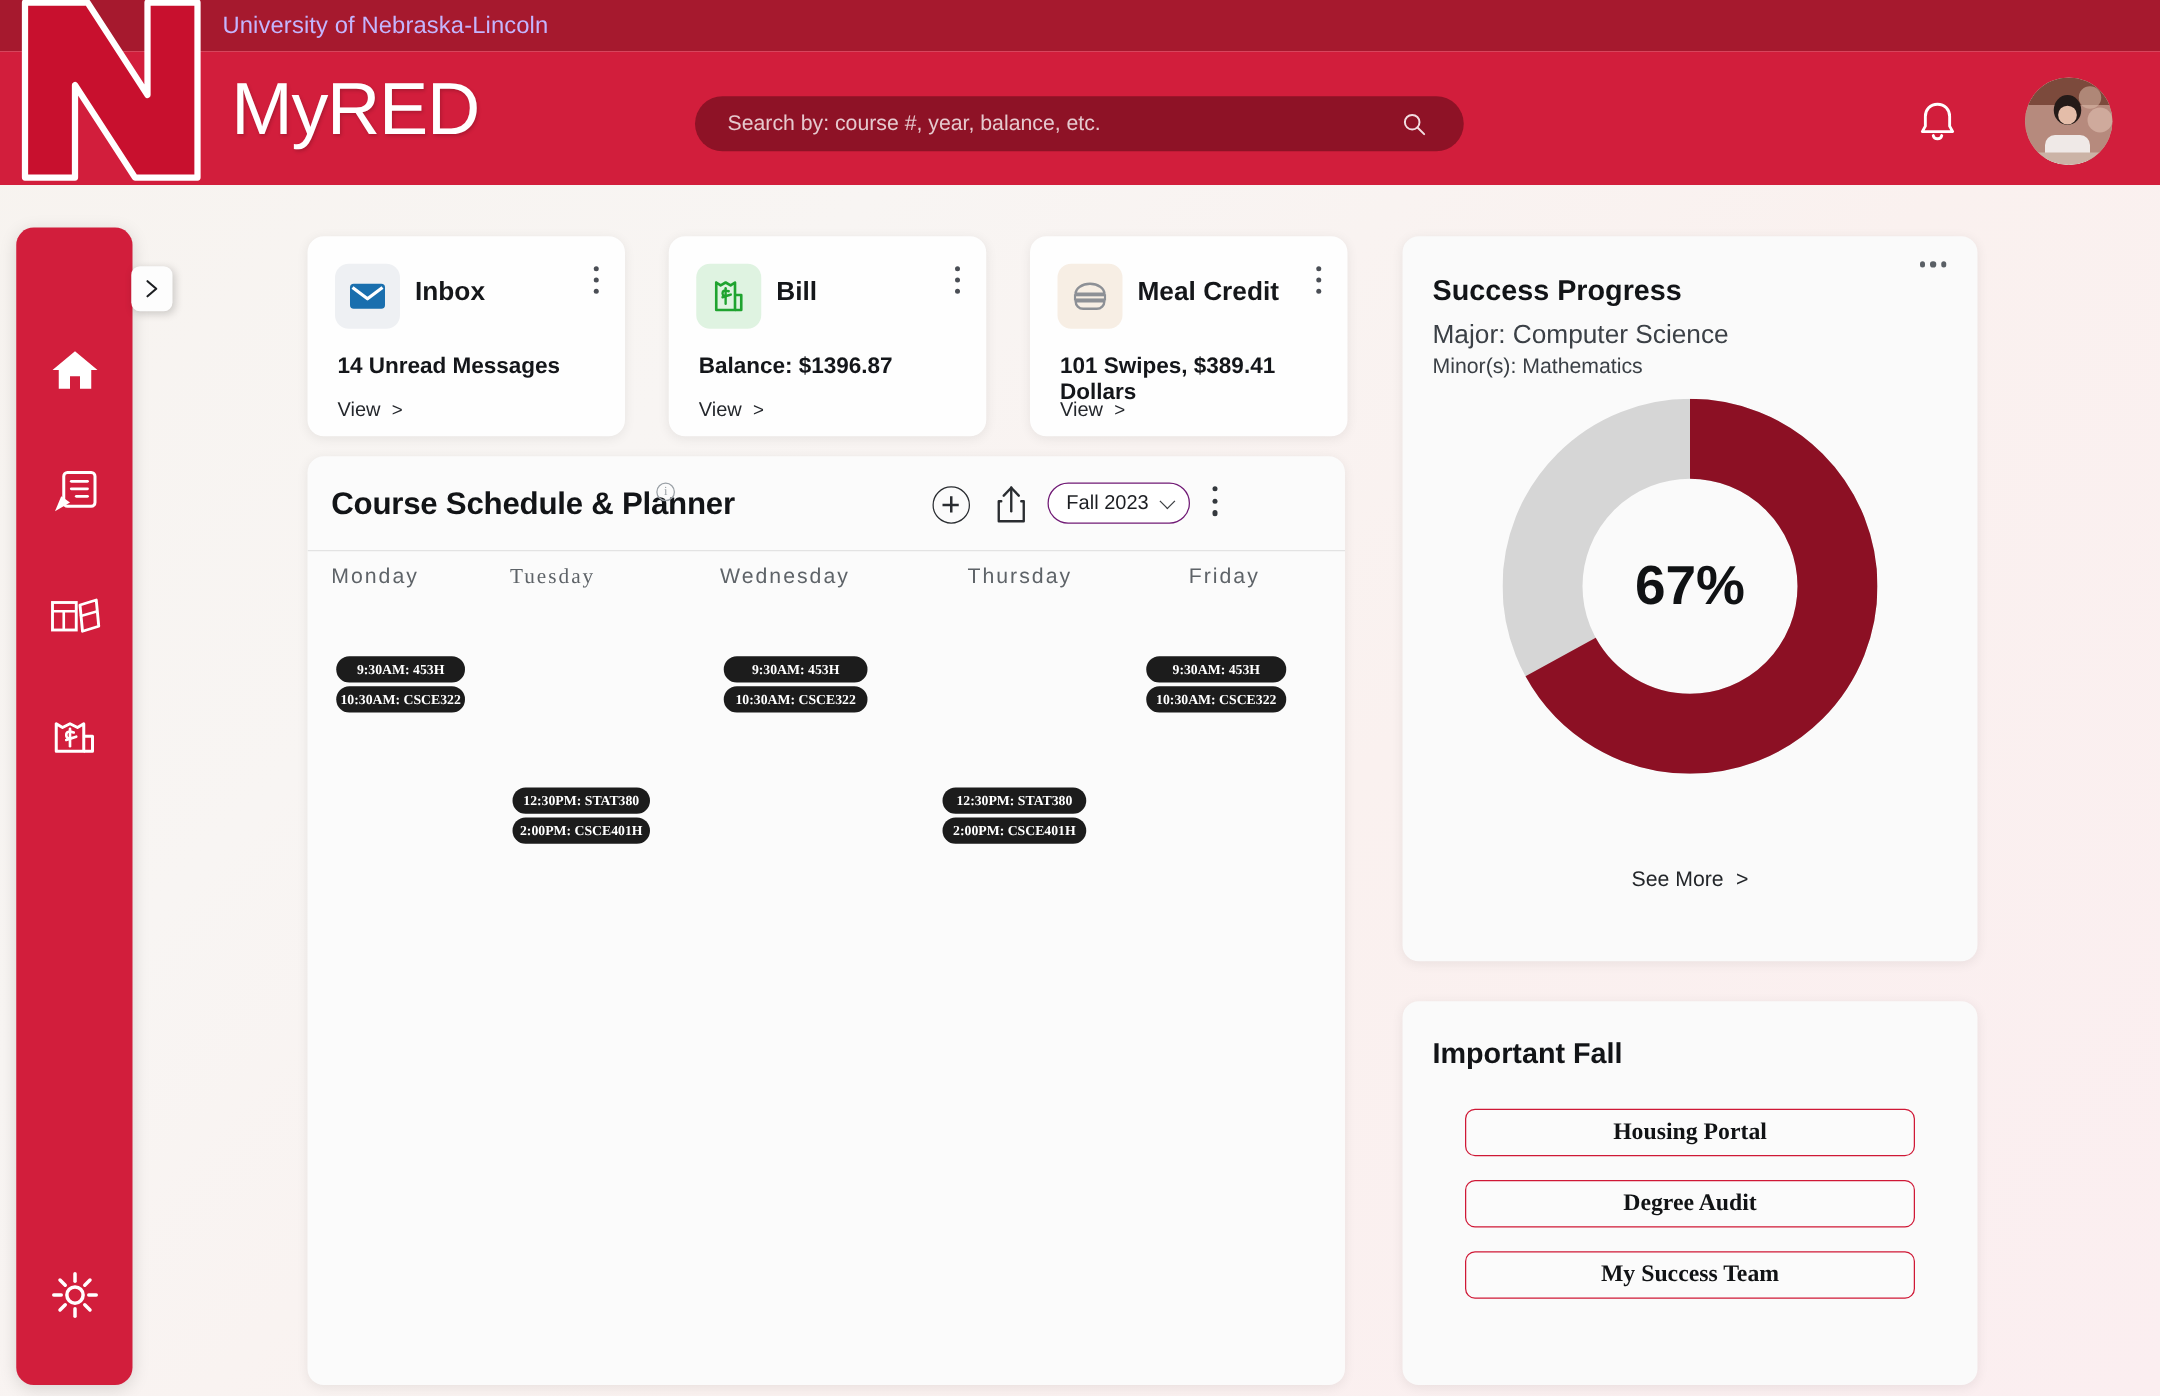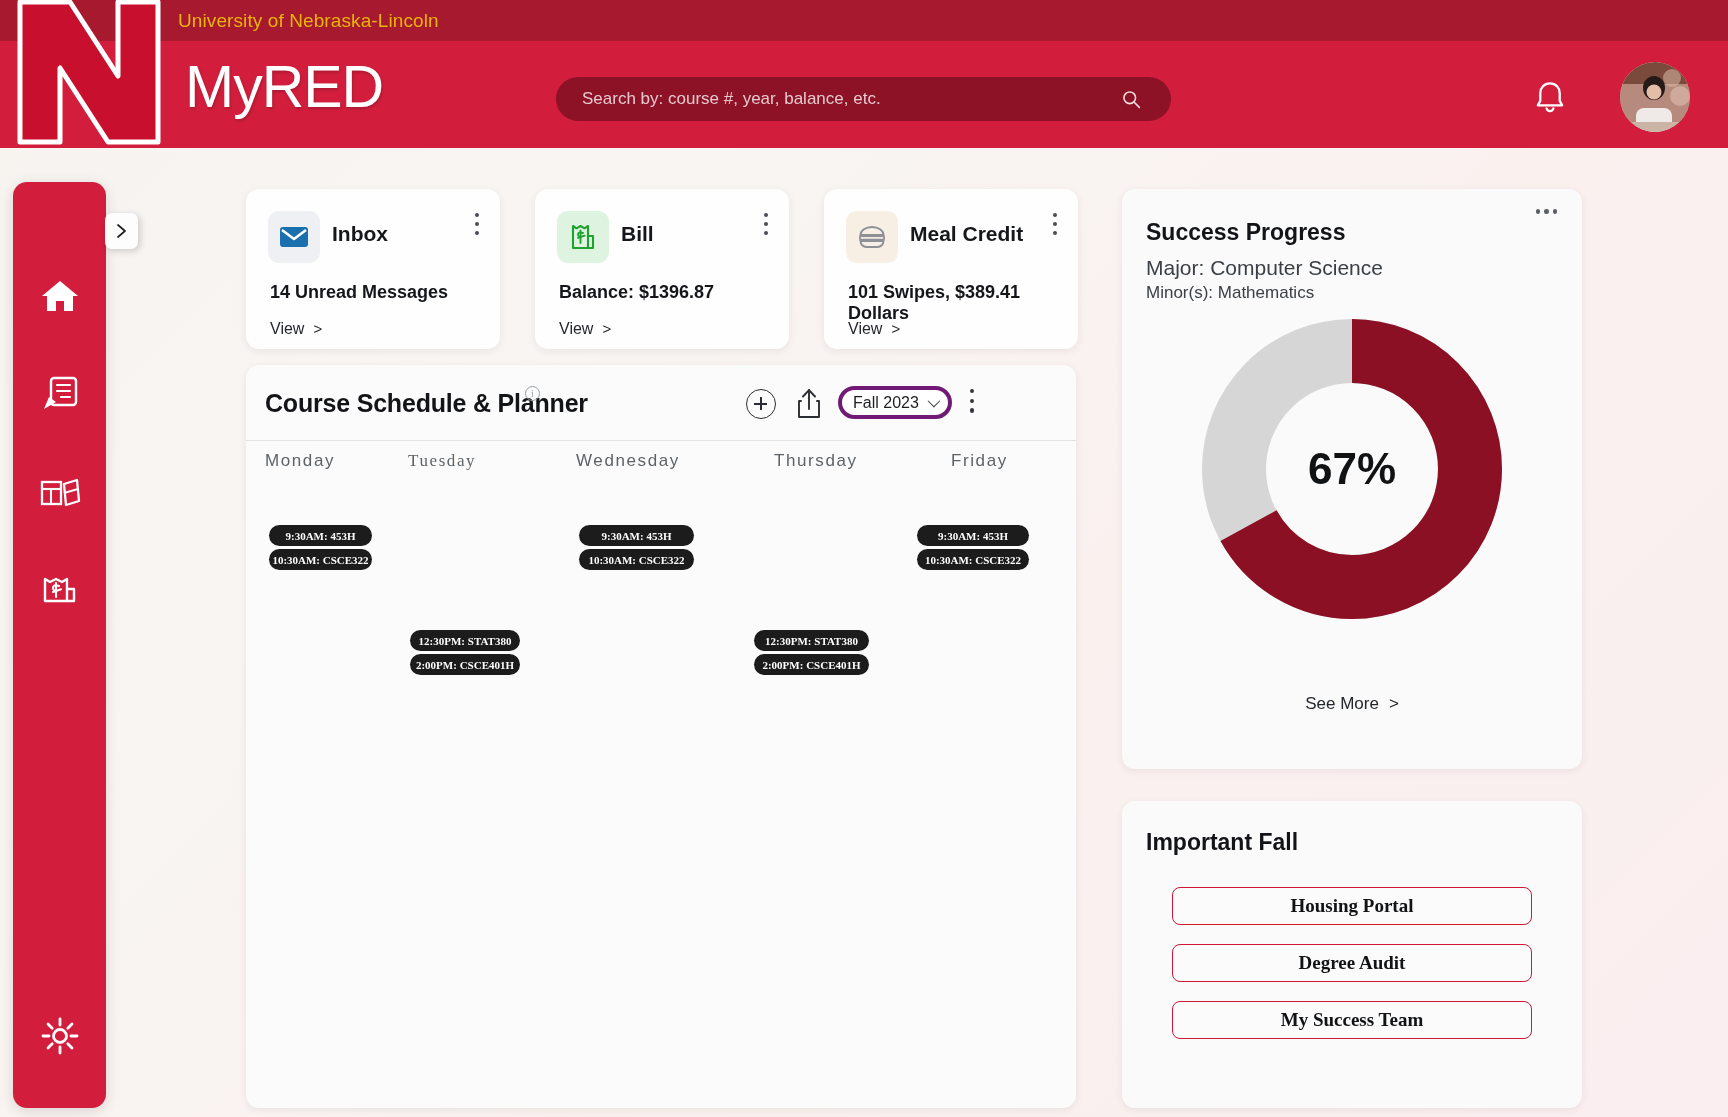--- a/index.html
+++ b/index.html
@@ -14,21 +14,21 @@
     position: relative;
   }
 
   
   .topbar-thin {
     position: absolute; top: 0; left: 0; width: 1728px; height: 41px;
     background: #a6192e;
   }
   .univ-name {
     position: absolute; left: 178px; top: 10px;
-    color: #eab308; font-size: 19px; letter-spacing: .1px;
+    color: #c4b5fd; font-size: 19px; letter-spacing: .1px;
   }
   .header {
     position: absolute; top: 41px; left: 0; width: 1728px; height: 107px;
     background: #d21e3c;
   }
   .logo-n {
     position: absolute; left: 8px; top: -4px; width: 160px; height: 152px;
     z-index: 12;
   }
   .brand {
@@ -168,21 +168,21 @@
   }
   .plus-btn::before { left: 7px; top: 13px; width: 13px; height: 1.8px; }
   .plus-btn::after { left: 13px; top: 7px; width: 1.8px; height: 13px; }
   .share-btn {
     position: absolute; left: 548px; top: 22px;
     width: 30px; height: 34px; cursor: pointer;
   }
   .term-select {
     position: absolute; left: 592px; top: 21px;
     width: 114px; height: 33px;
-    border: 4px solid #701a75; border-radius: 17px;
+    border: 1px solid #701a75; border-radius: 17px;
     background: #fff; cursor: pointer;
     display: flex; align-items: center; justify-content: center;
     font-size: 16px; color: #1c1e22;
   }
   .term-select .chev {
     margin-left: 9px; width: 9px; height: 9px;
     border-right: 1.6px solid #3a3d41; border-bottom: 1.6px solid #3a3d41;
     transform: rotate(45deg) translateY(-2px);
   }
   .sched-kebab {

